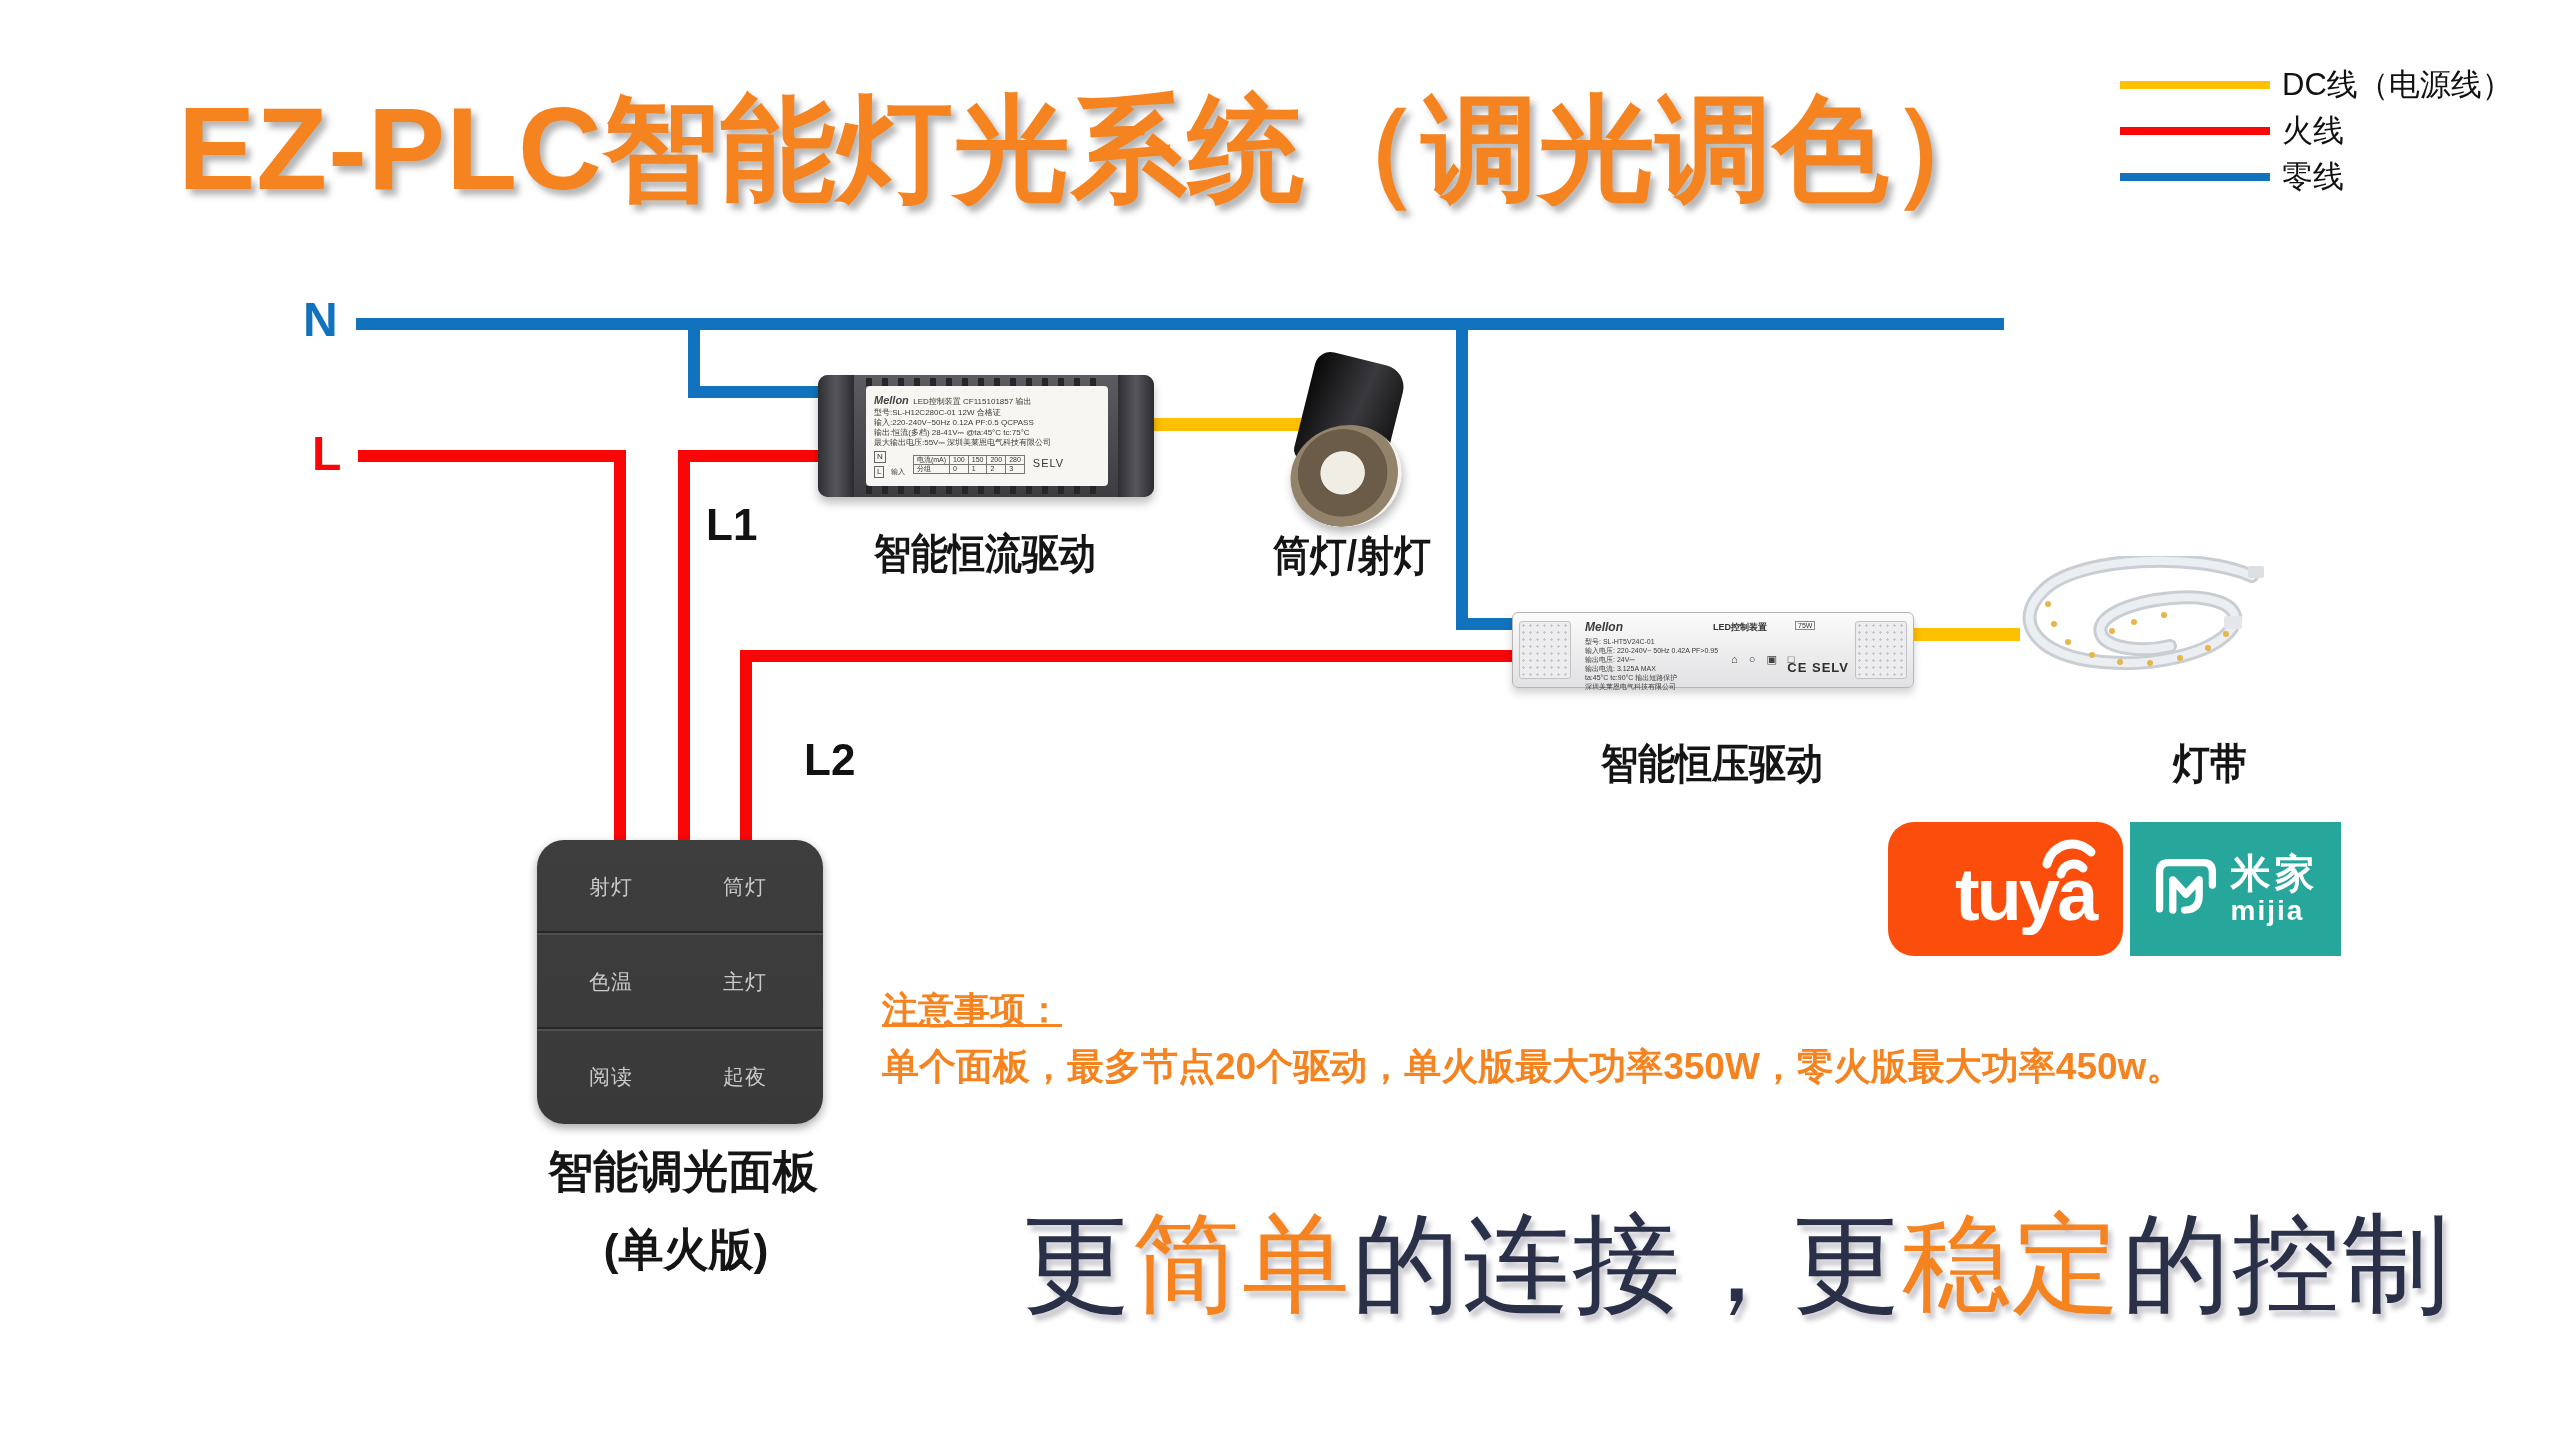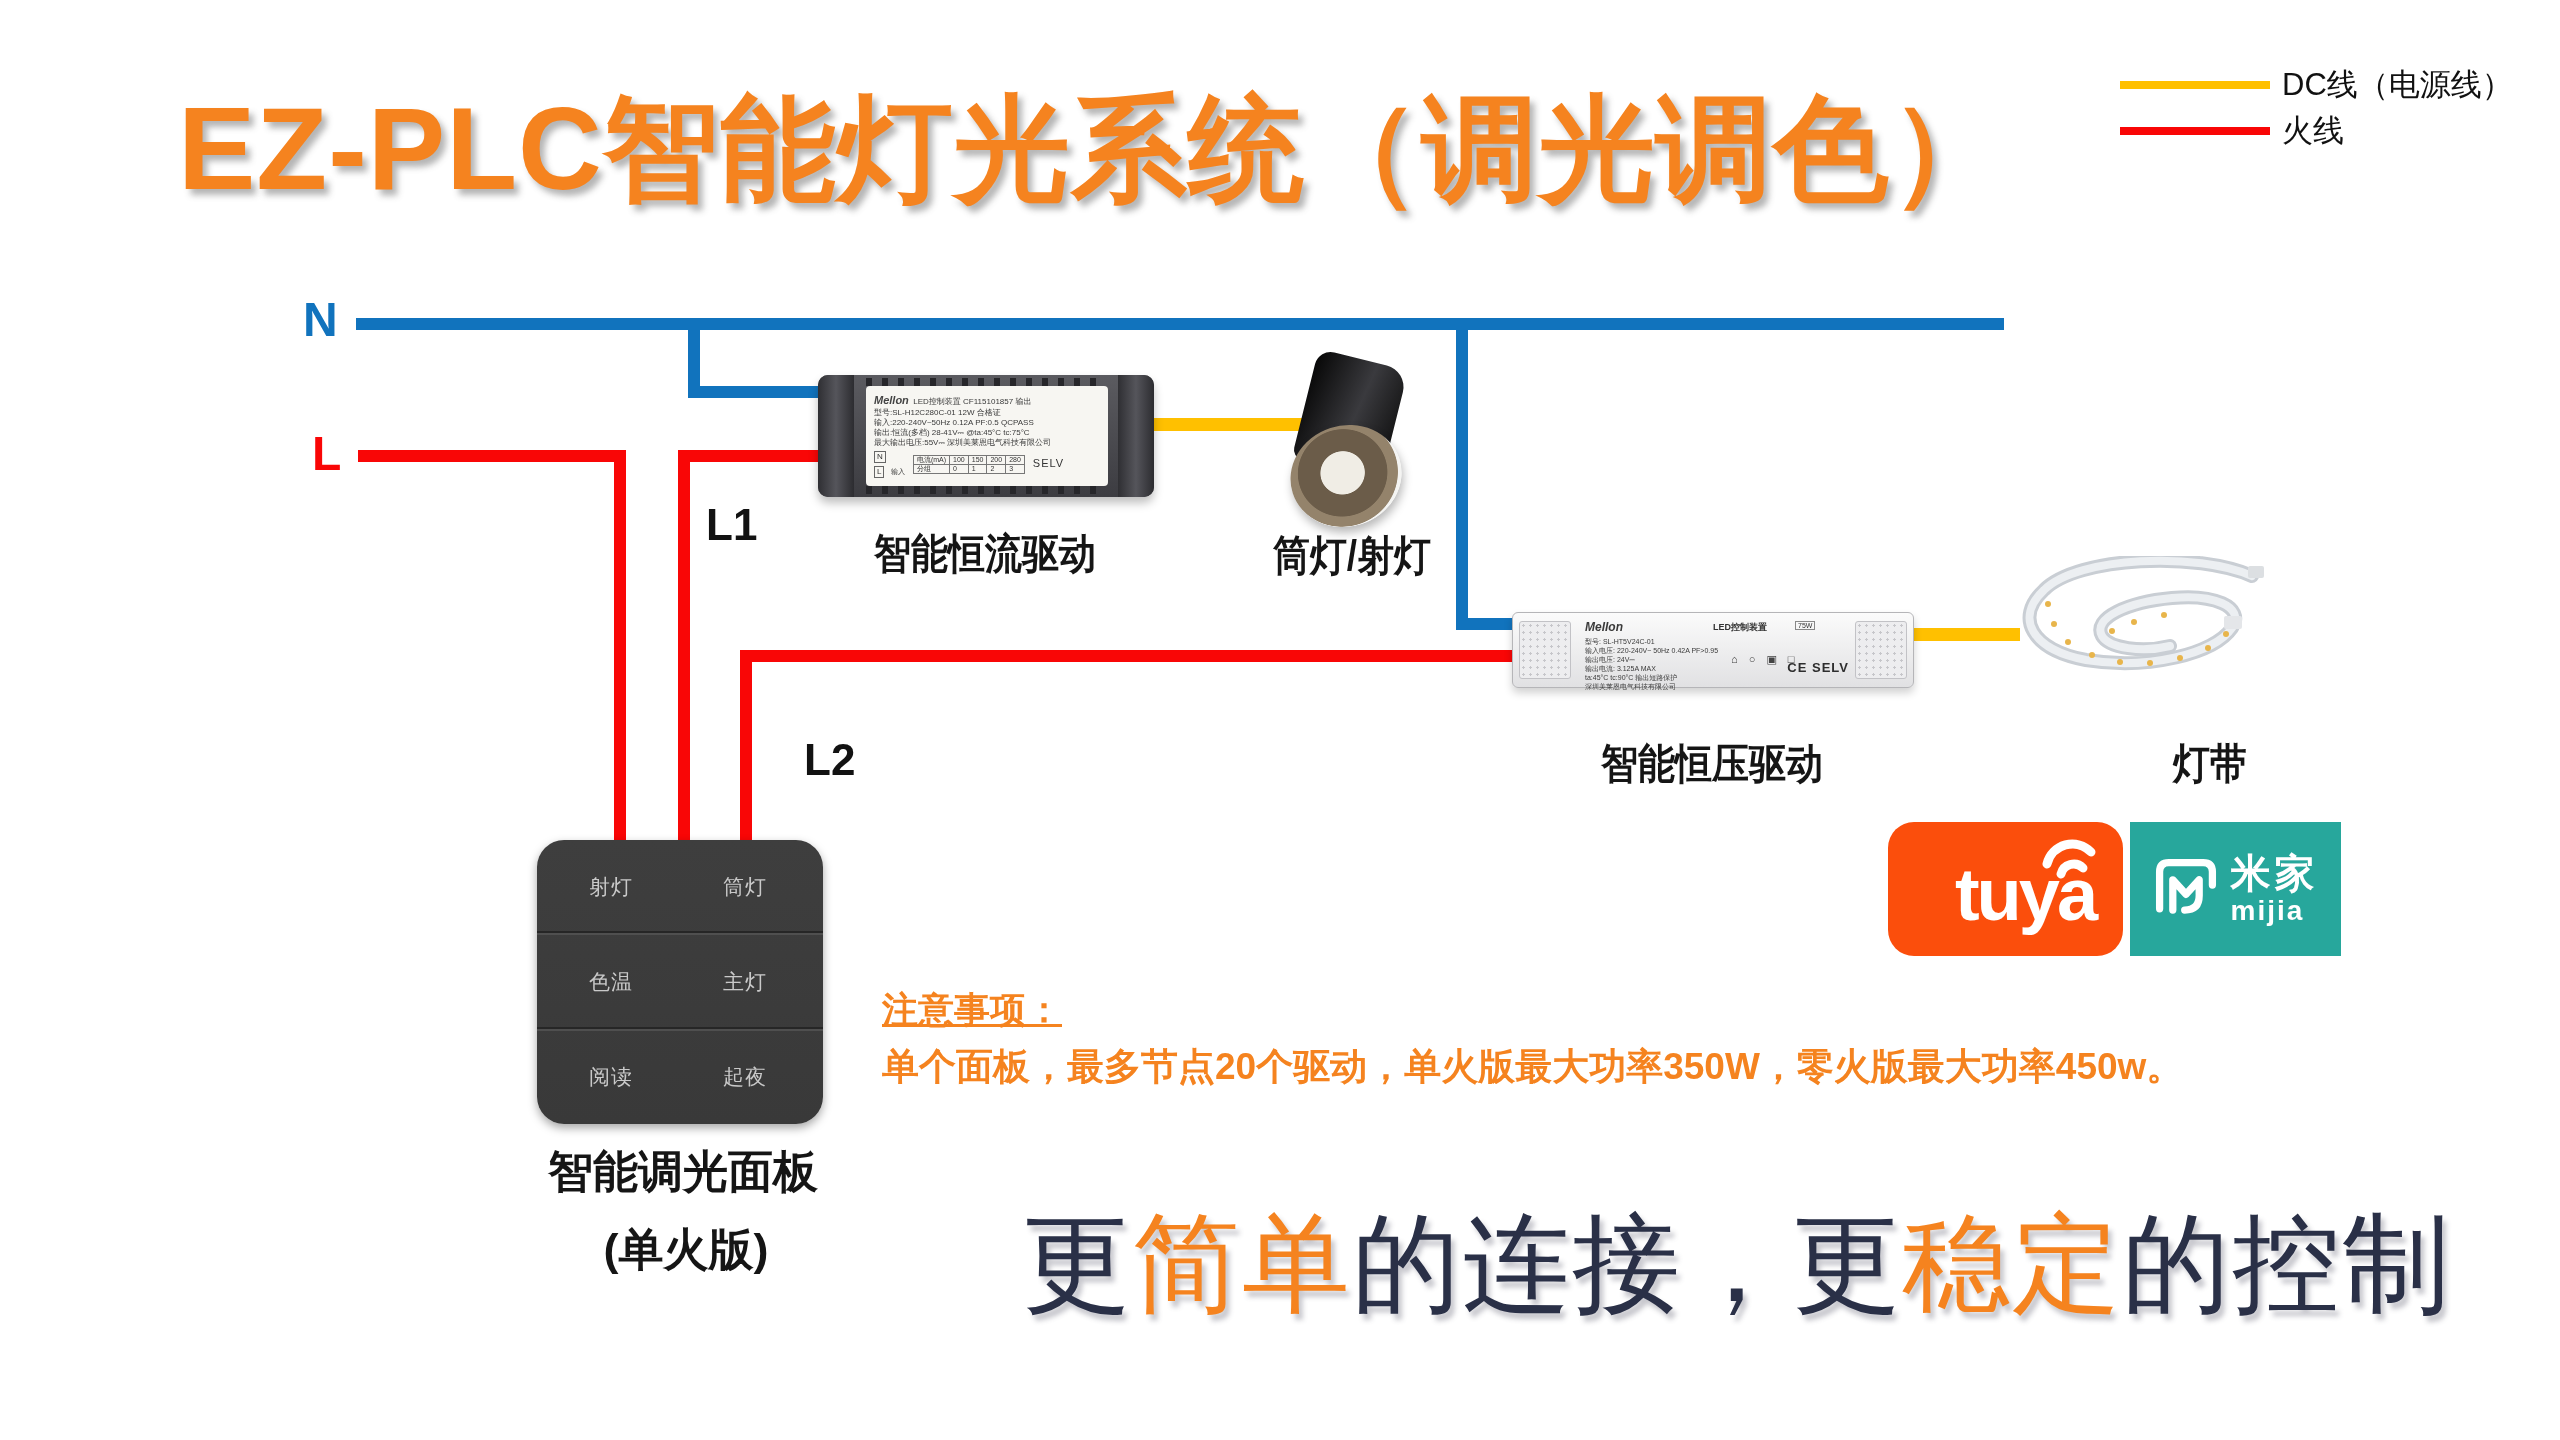--- a/index.html
+++ b/index.html
@@ -101,20 +101,24 @@
   <div class="abs title">EZ-PLC智能灯光系统（调光调色）</div>
 
   <div class="abs legend">
     <div class="legend-row">
       <div class="legend-line" style="background:#FFC000"></div>
       <div class="legend-label">DC线（电源线）</div>
     </div>
     <div class="legend-row">
       <div class="legend-line" style="background:#F90606"></div>
       <div class="legend-label">火线</div>
+    </div>
+    <div class="legend-row">
+      <div class="legend-line" style="background:#1173BD"></div>
+      <div class="legend-label">零线</div>
     </div>
   </div>
 
   <div class="abs nl-label" style="left:303px;top:292px;color:#1173BD">N</div>
   <div class="abs nl-label" style="left:312px;top:426px;color:#F90606">L</div>
 
   <div class="wire blue" style="left:356px;top:318px;width:1648px;height:12px"></div>
   <div class="wire blue" style="left:688px;top:318px;width:12px;height:80px"></div>
   <div class="wire blue" style="left:688px;top:386px;width:142px;height:12px"></div>
   <div class="wire blue" style="left:1456px;top:318px;width:12px;height:312px"></div>

